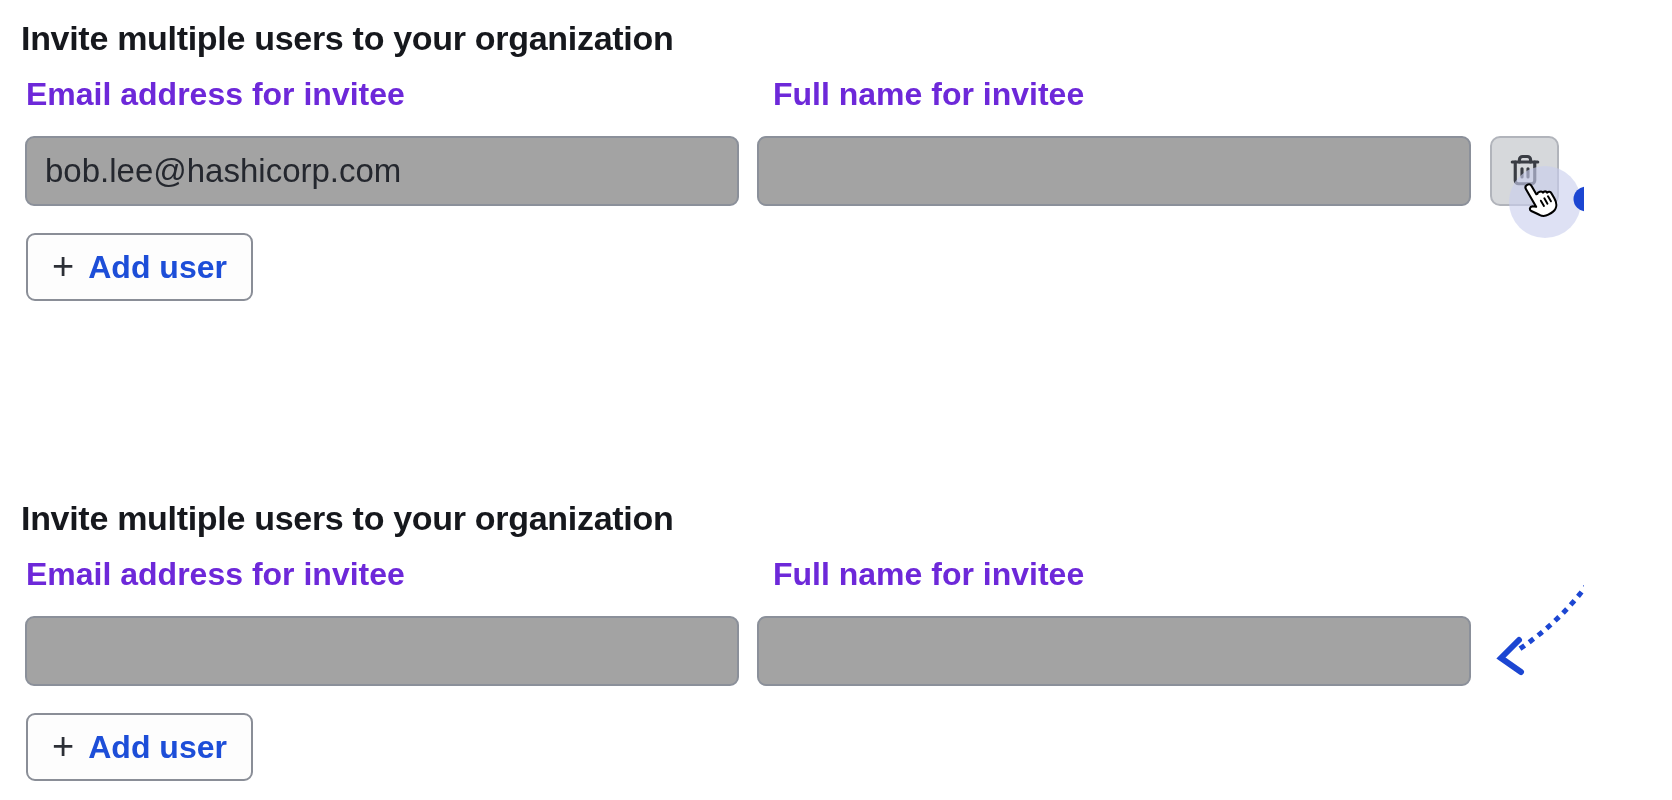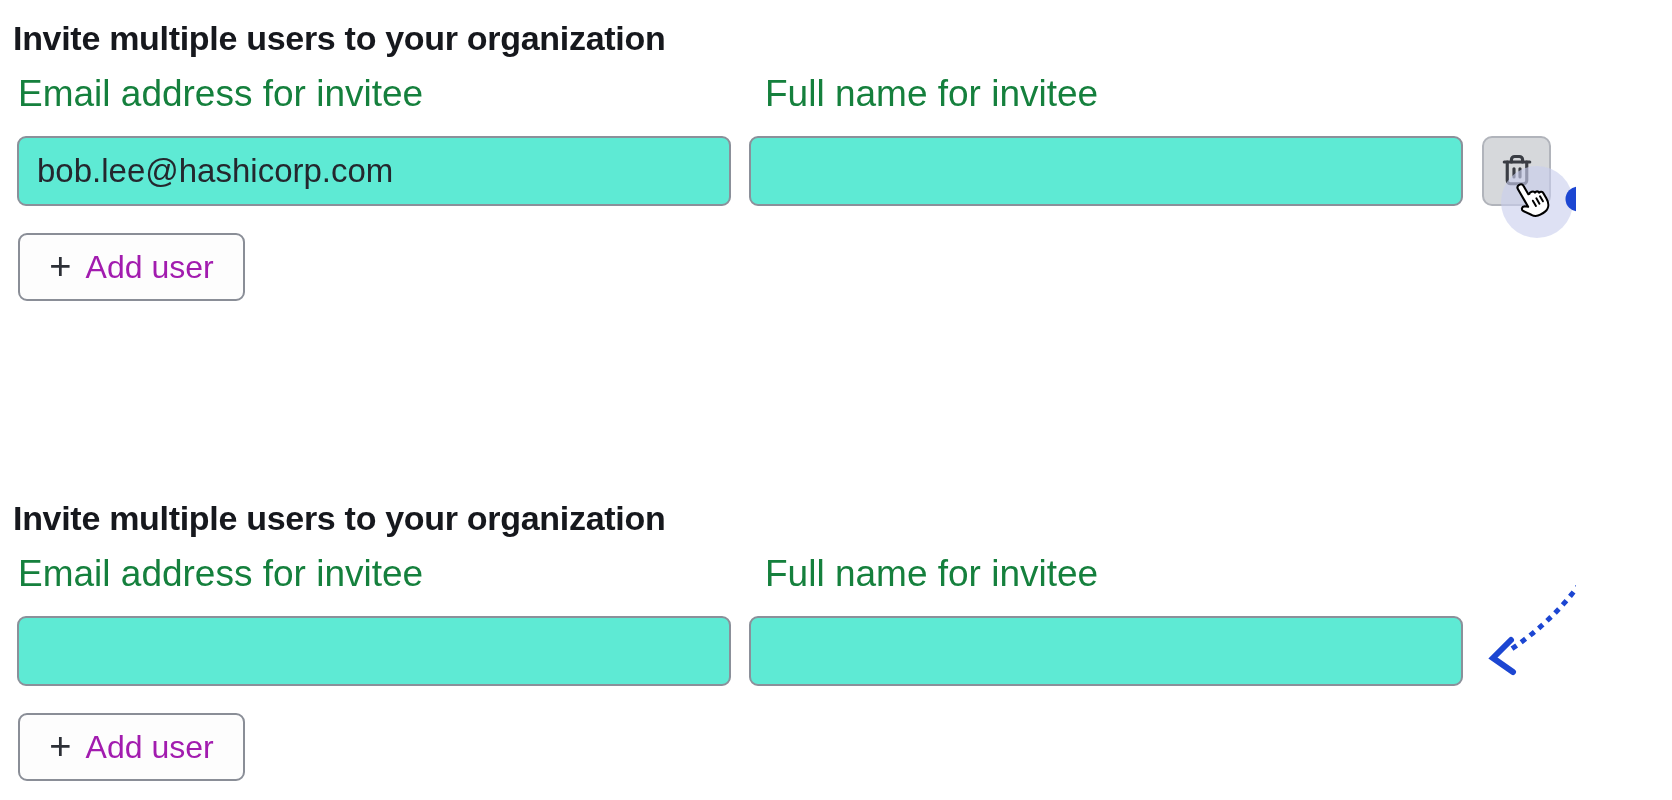--- a/index.html
+++ b/index.html
@@ -1,58 +1,58 @@
 <!DOCTYPE html>
 <html><head>
 <meta charset="utf-8">
 <style>
   * { margin:0; padding:0; box-sizing:border-box; }
   html,body { background:#ffffff; }
   body { font-family:"Liberation Sans","DejaVu Sans",sans-serif; color:#1c1e23; }
-  .stage { position:relative; width:1576px; height:800px; overflow:hidden; background:#ffffff; }
+  .stage { position:relative; width:1576px; height:800px; overflow:hidden; background:#ffffff;margin-left:8px; }
 
   .section { position:absolute; left:0; right:0; height:320px; }
   .section.s1 { top:0; }
   .section.s2 { top:480px; }
 
   .heading {
     position:absolute; left:13px; top:18px;
     font-size:34px; line-height:40px; font-weight:700;
     letter-spacing:-0.3px; color:#16181d;
   }
   .field-label {
     position:absolute; top:78px;
-    font-size:37px; line-height:32px; font-weight:400; color:#15803d;
+    font-size:32px; line-height:32px; font-weight:700; color:#6d28d9;
   }
   .label-email { left:18px; }
   .label-name  { left:765px; }
 
   .text-input {
     position:absolute; top:136px; height:70px; width:714px;
-    border:2px solid #8b909a; border-radius:9px; background:#5eead4;
+    border:2px solid #8b909a; border-radius:9px; background:#a3a3a3;
     font-family:inherit; font-size:33px; color:#24272e;
     padding:0 18px; outline:none;
   }
   .input-email { left:17px; }
   .input-name  { left:749px; }
 
   .trash-btn {
     position:absolute; left:1482px; top:136px; width:69px; height:70px;
     background:#d6d8db; border:2px solid #b1b4bb; border-radius:10px;
     display:flex; align-items:center; justify-content:center; cursor:pointer;
   }
 
   .add-user-btn {
     position:absolute; left:18px; top:233px; width:227px; height:68px;
     background:#fdfdfd; border:2px solid #8a8e97; border-radius:9px;
     display:flex; align-items:center; justify-content:center; gap:14px;
     font-family:inherit; cursor:pointer;
   }
   .add-user-btn .plus { font-size:38px; font-weight:400; color:#2c2f36; line-height:1; margin-top:-3px; }
-  .add-user-btn .btn-label { font-size:32px; font-weight:400; color:#a21caf; }
+  .add-user-btn .btn-label { font-size:32px; font-weight:700; color:#1d4ed8; }
 
   .overlay { position:absolute; left:0; top:0; width:1672px; height:800px; pointer-events:none; }
 </style>
 </head>
 <body>
 
 <div class="stage">
 
   <div class="section s1">
     <div class="heading">Invite multiple users to your organization</div>

